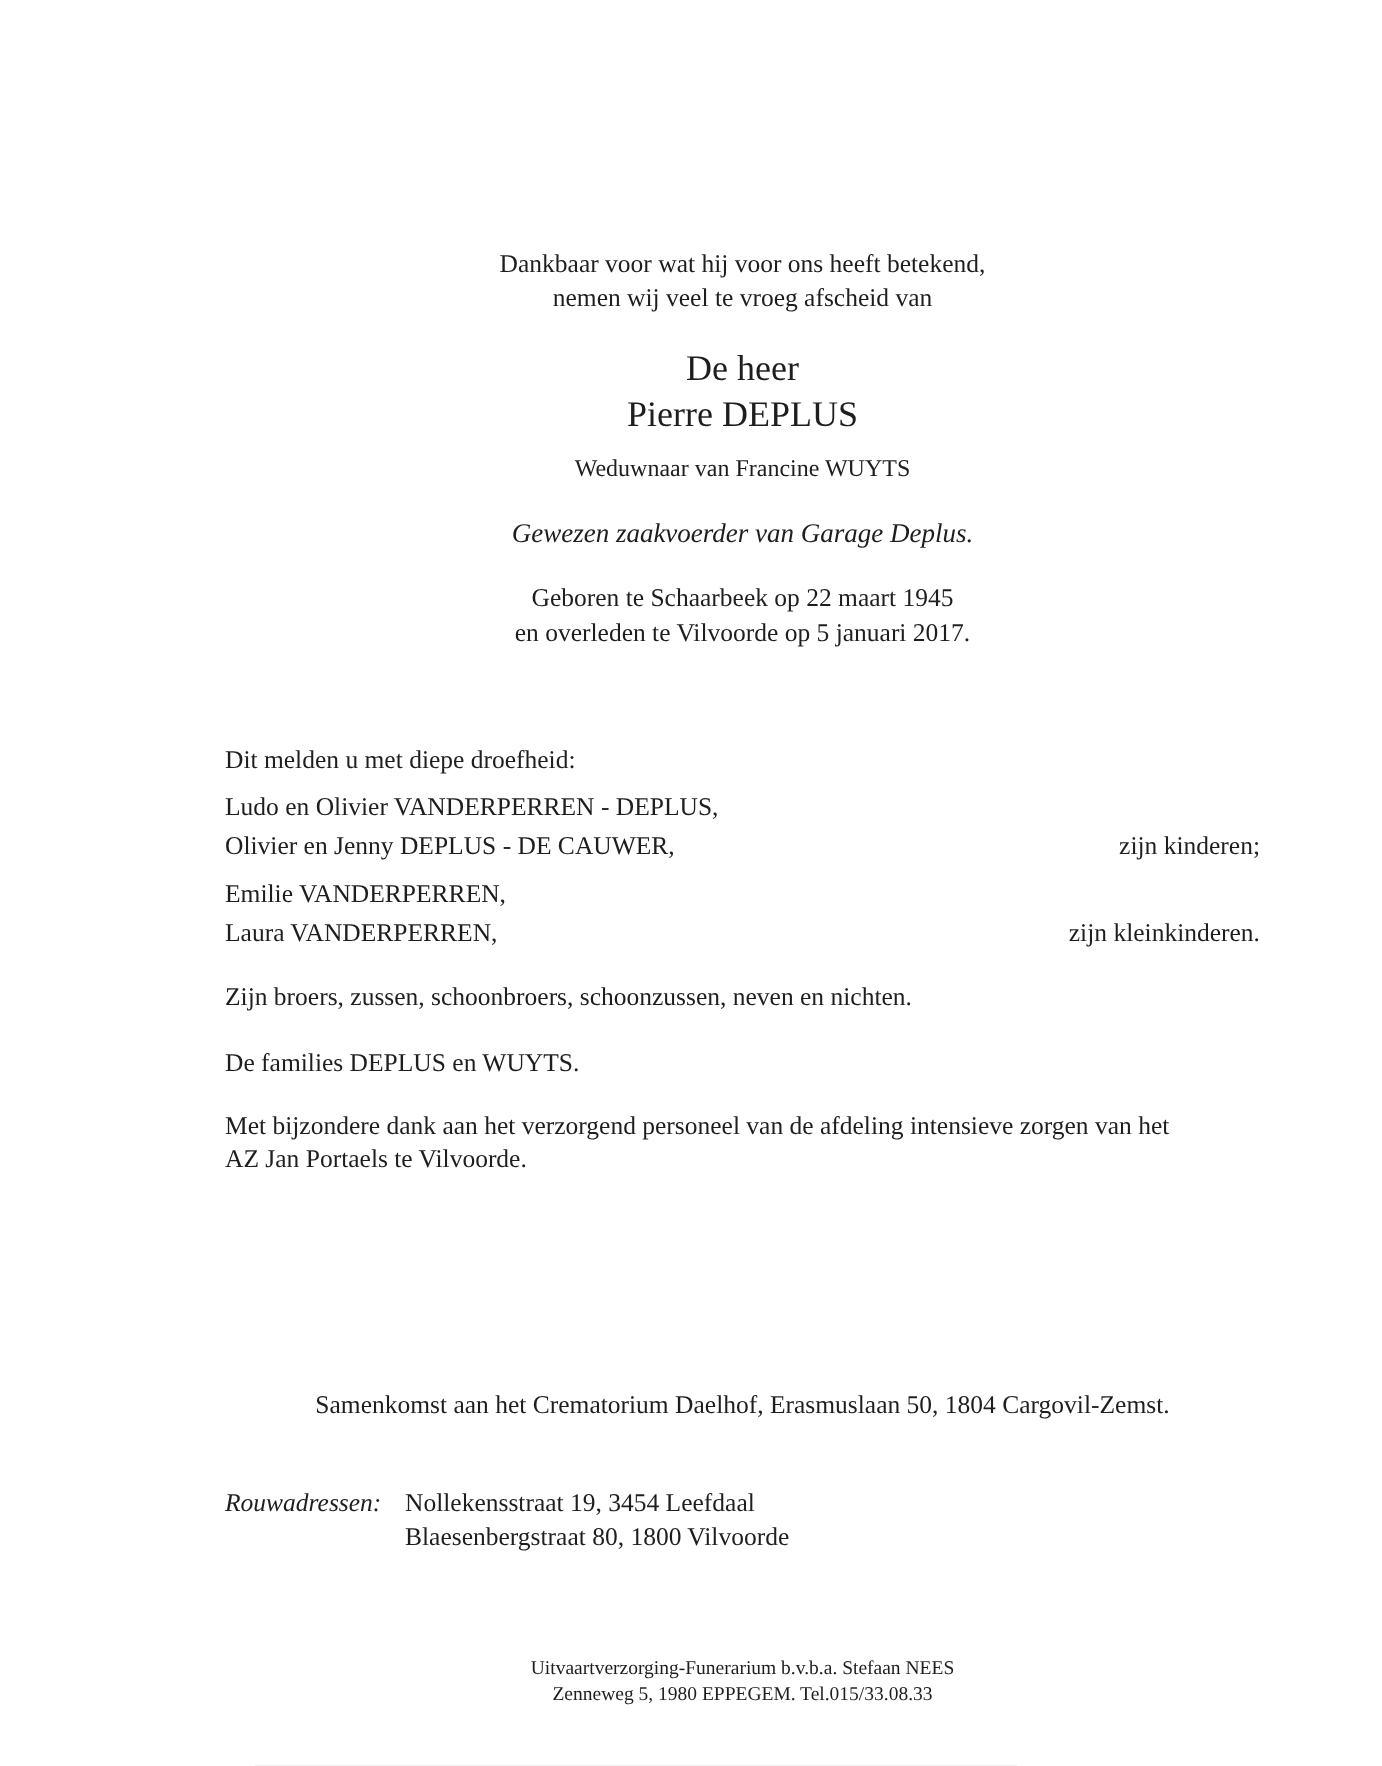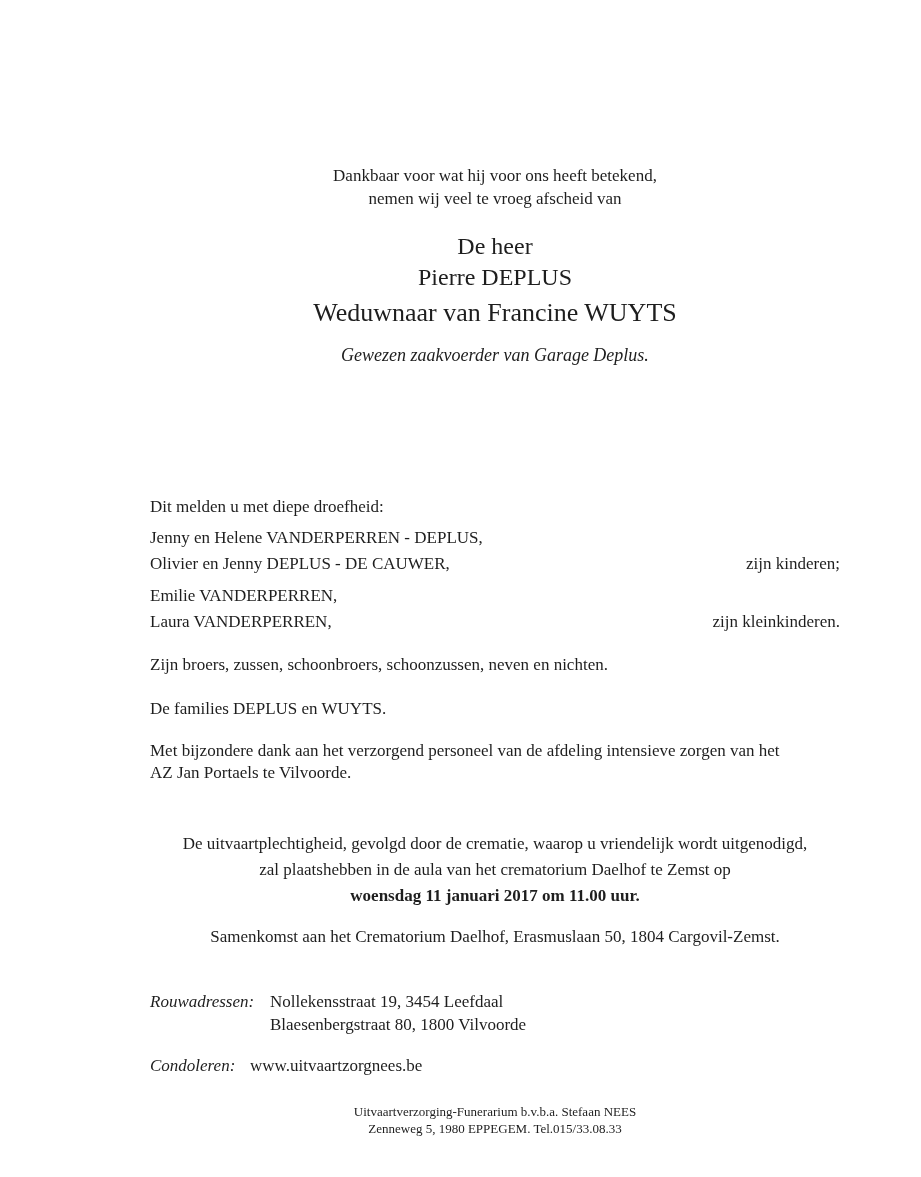--- a/index.html
+++ b/index.html
@@ -19,21 +19,21 @@
     width: 690px;
   }
   .center { text-align: center; }
   .nowrap { white-space: nowrap; }
   .body-text { font-size: 17px; line-height: 23px; }
 
   #intro      { top: 164px; }
   #name-block { top: 231px; }
   .salutation,
   .deceased-name { font-size: 24px; line-height: 31px; }
-  .widower    { font-size: 26px; line-height: 26px; margin-top: 7px; }
+  .widower    { font-size: 16px; line-height: 26px; margin-top: 7px; }
 
   #occupation { top: 343px; font-size: 18px; line-height: 24px; font-style: italic; }
   #dates      { top: 387px; }
 
   #heading-melden { top: 495px; }
 
   .fam-row { display: flex; justify-content: space-between; }
   #child-row-1      { top: 526px; }
   #child-row-2      { top: 552px; gap: 37px; }
   #grandchild-row-1 { top: 584px; }
@@ -74,25 +74,29 @@
   </div>
 
   <div class="block center" id="name-block">
     <div class="salutation nowrap">De heer</div>
     <div class="deceased-name nowrap">Pierre DEPLUS</div>
     <div class="widower nowrap">Weduwnaar van Francine WUYTS</div>
   </div>
 
   <div class="block center nowrap" id="occupation">Gewezen zaakvoerder van Garage Deplus.</div>
 
+  <div class="block center" id="dates">
+    <div class="body-text nowrap">Geboren te Schaarbeek op 22 maart 1945</div>
+    <div class="body-text nowrap">en overleden te Vilvoorde op 5 januari 2017.</div>
+  </div>
 
   <div class="block body-text nowrap" id="heading-melden">Dit melden u met diepe droefheid:</div>
 
   <div class="block fam-row body-text" id="child-row-1">
-    <span class="nowrap">Jenny en Helene VANDERPERREN - DEPLUS,</span>
+    <span class="nowrap">Ludo en Olivier VANDERPERREN - DEPLUS,</span>
     <span class="nowrap"></span>
   </div>
   <div class="block fam-row body-text" id="child-row-2">
     <span class="nowrap">Olivier en Jenny DEPLUS - DE CAUWER,</span>
     <span class="nowrap">zijn kinderen;</span>
   </div>
 
   <div class="block fam-row body-text" id="grandchild-row-1">
     <span class="nowrap">Emilie VANDERPERREN,</span>
     <span class="nowrap"></span>
@@ -104,39 +108,30 @@
 
   <div class="block body-text nowrap" id="relatives">Zijn broers, zussen, schoonbroers, schoonzussen, neven en nichten.</div>
 
   <div class="block" id="thanks">
     <div class="body-text nowrap">Met bijzondere dank aan het verzorgend personeel van de afdeling intensieve zorgen van het</div>
     <div class="body-text nowrap">AZ Jan Portaels te Vilvoorde.</div>
   </div>
 
   <div class="block body-text nowrap" id="families">De families DEPLUS en WUYTS.</div>
 
-  <div class="block center" id="ceremony">
-    <div class="line nowrap">De uitvaartplechtigheid, gevolgd door de crematie, waarop u vriendelijk wordt uitgenodigd,</div>
-    <div class="line nowrap">zal plaatshebben in de aula van het crematorium Daelhof te Zemst op</div>
-    <div class="line bold nowrap">woensdag 11 januari 2017 om 11.00 uur.</div>
-  </div>
 
   <div class="block center body-text nowrap" id="gathering">Samenkomst aan het Crematorium Daelhof, Erasmuslaan 50, 1804 Cargovil-Zemst.</div>
 
   <div class="block contact-row body-text" id="mourning">
     <span class="contact-label nowrap">Rouwadressen:</span>
     <span>
       <div class="nowrap">Nollekensstraat 19, 3454 Leefdaal</div>
       <div class="nowrap">Blaesenbergstraat 80, 1800 Vilvoorde</div>
     </span>
   </div>
 
-  <div class="block contact-row body-text" id="condolence">
-    <span class="contact-label nowrap">Condoleren:</span>
-    <span class="nowrap">www.uitvaartzorgnees.be</span>
-  </div>
 
   <div class="block" id="footer">
     <div class="nowrap">Uitvaartverzorging-Funerarium b.v.b.a. Stefaan NEES</div>
     <div class="nowrap">Zenneweg 5, 1980 EPPEGEM. Tel.015/33.08.33</div>
   </div>
 
 </div>
 
 </body></html>

